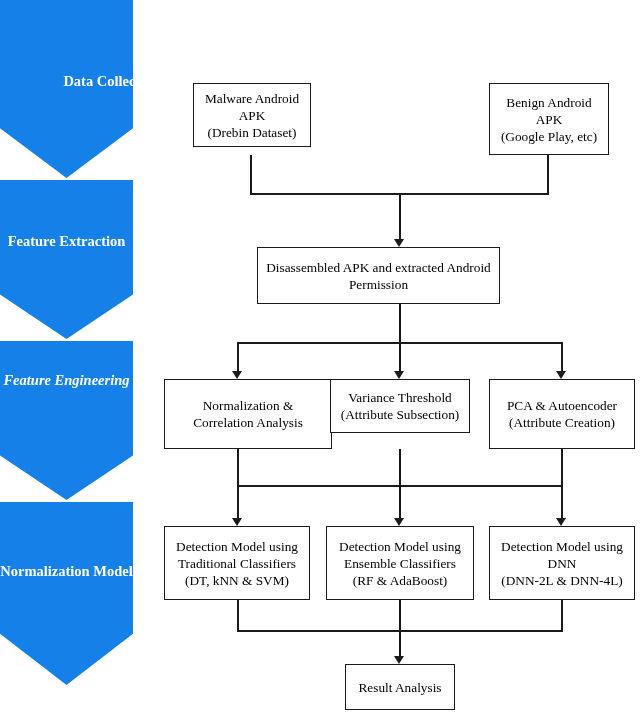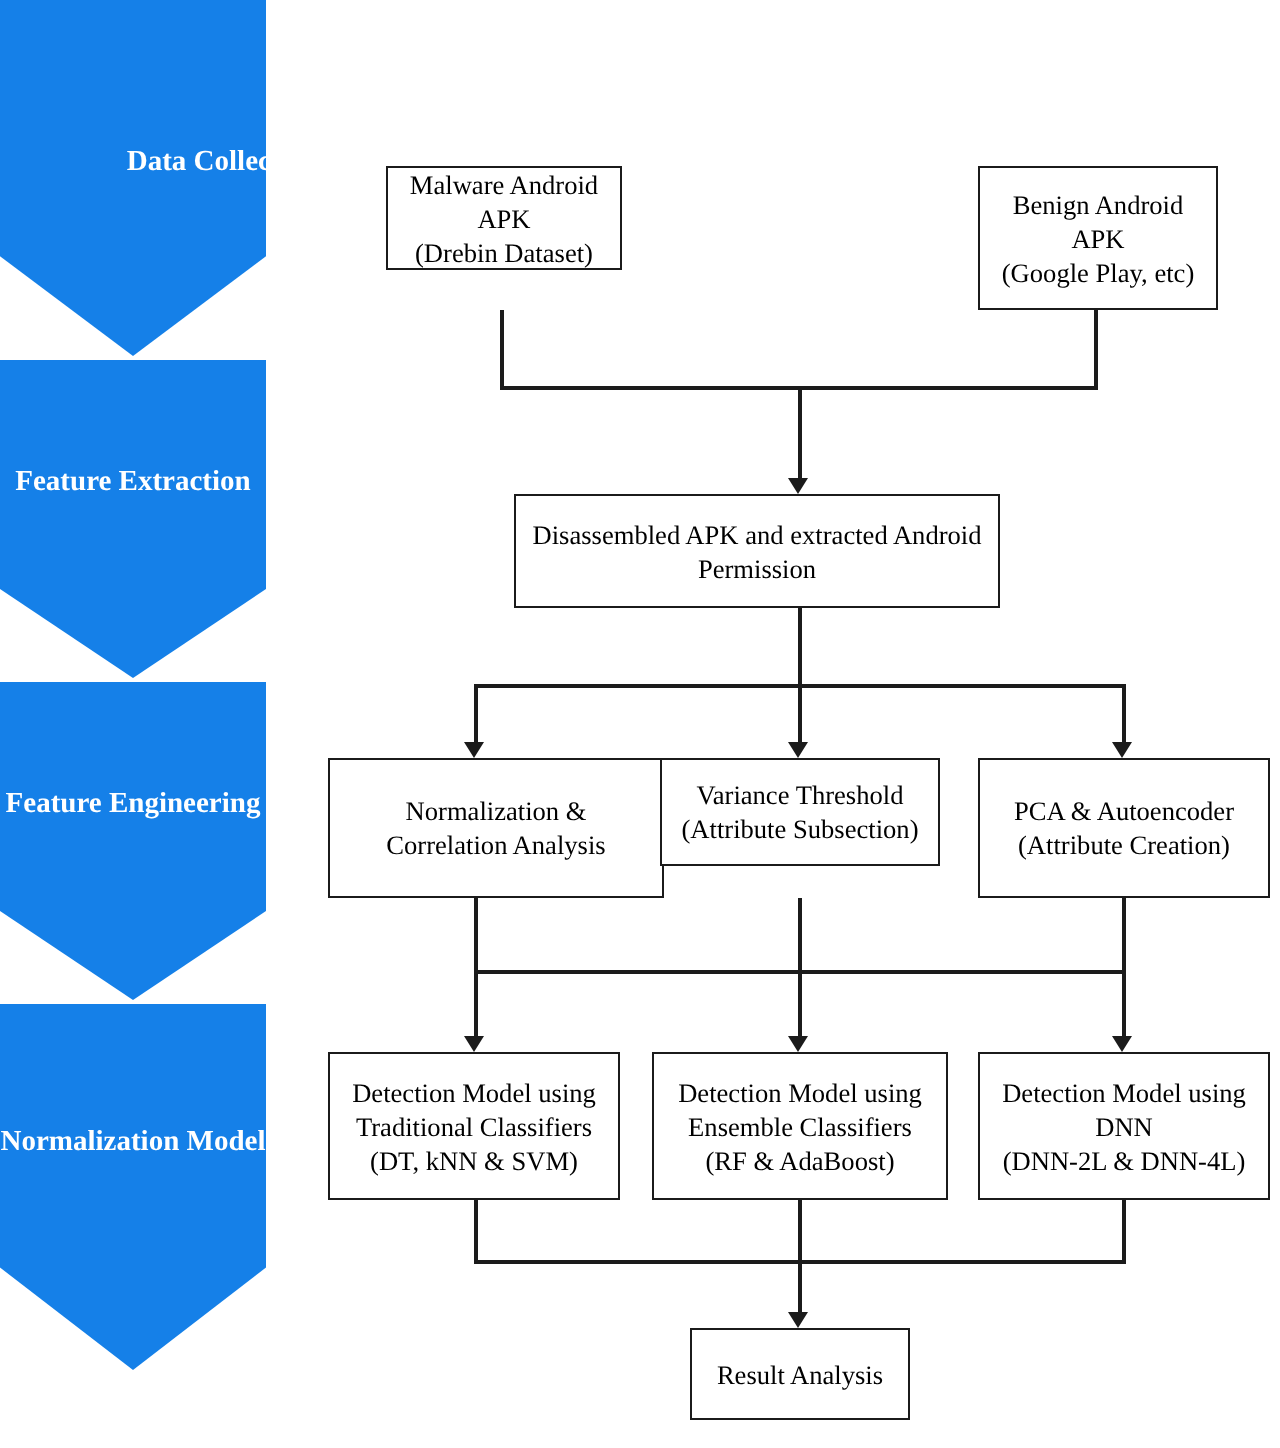--- a/index.html
+++ b/index.html
@@ -84,29 +84,29 @@
   <div class="stage-band">
     <div class="chev" style="top:0px; height:178px;"></div>
     <div class="chev-label" style="top:72px;padding-left:45px;">Data
 Collection</div>
 
     <div class="chev" style="top:180px; height:159px;"></div>
     <div class="chev-label" style="top:232px;">Feature
 Extraction</div>
 
     <div class="chev" style="top:341px; height:159px;"></div>
-    <div class="chev-label" style="top:393px;">Feature
+    <div class="chev-label" style="top:371px;font-style:italic;">Feature
 Engineering</div>
 
     <div class="chev" style="top:502px; height:183px;"></div>
     <div class="chev-label" style="top:562px;">Normalization
 Model</div>
   </div>
 
-  <div class="node" style="left:193px; top:83px; width:118px; height:52px;">Malware Android
+  <div class="node" style="left:193px; top:83px; width:118px; height:64px;">Malware Android
 APK
 (Drebin Dataset)</div>
 
   <div class="node" style="left:489px; top:83px; width:120px; height:72px;">Benign Android
 APK
 (Google Play, etc)</div>
 
   <div class="ln" style="left:250px; top:155px; width:1.6px; height:39px;"></div>
   <div class="ln" style="left:547px; top:155px; width:1.6px; height:39px;"></div>
   <div class="ln" style="left:250px; top:193px; width:299px; height:1.6px;"></div>

